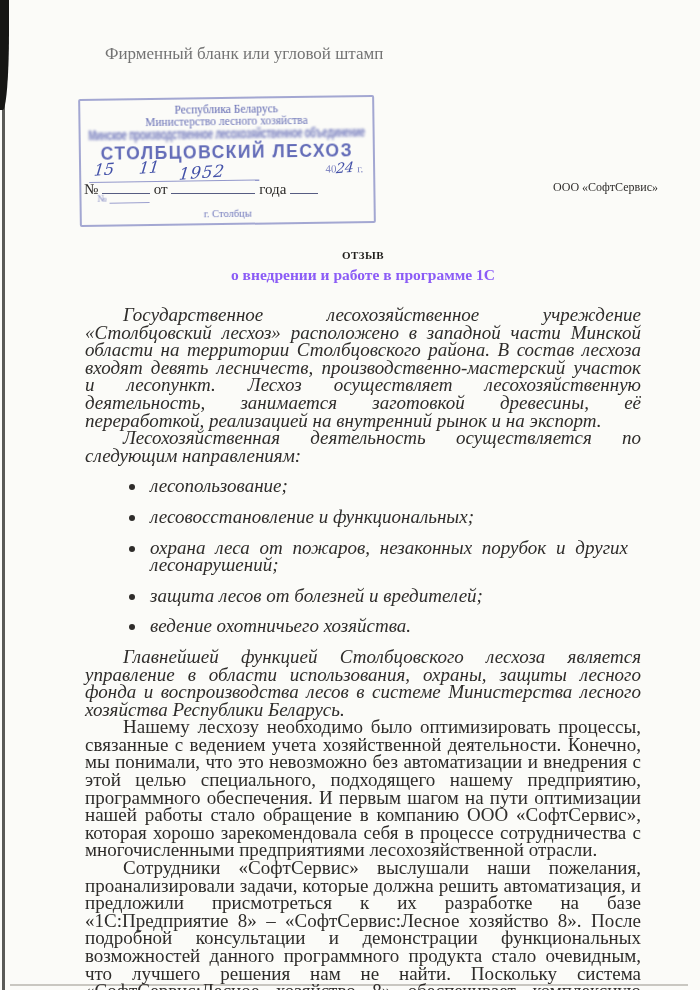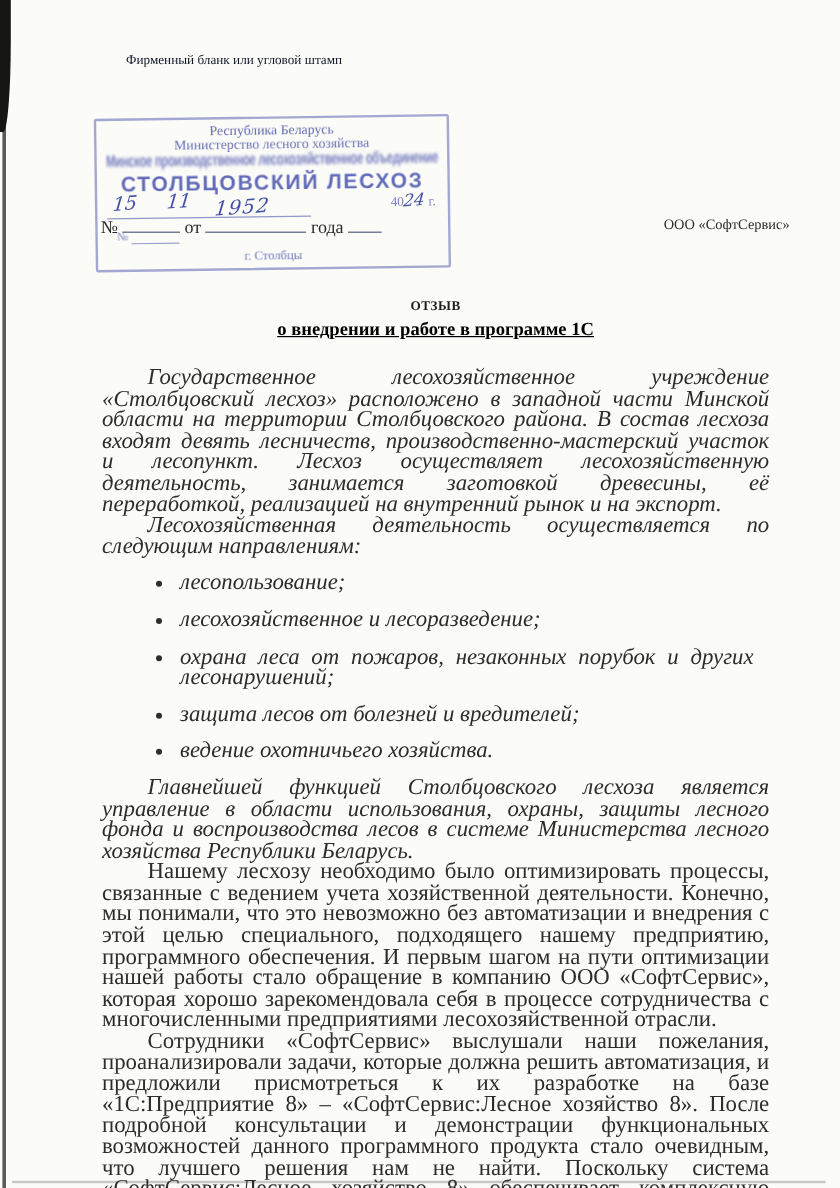--- a/index.html
+++ b/index.html
@@ -5,21 +5,21 @@
   html,body{margin:0;padding:0;background:#e8e8e6;}
   .scan{
     position:relative;width:700px;height:990px;background:#fbfbf8;
     overflow:hidden;font-family:"Liberation Serif",serif;color:#2e2c2a;
   }
   
   .edge-left{position:absolute;left:2px;top:0;width:3px;height:990px;background:#242422;opacity:.75;}
   .edge-corner{position:absolute;left:0;top:0;width:9px;height:110px;background:#161614;border-radius:0 0 70% 0;}
   .edge-bottom{position:absolute;left:10px;right:12px;bottom:4px;height:2px;background:#c9c7c1;}
 
-  .header-note{position:absolute;left:105px;top:44px;font-size:11px;color:#0f172a;text-align:right;}
+  .header-note{position:absolute;left:105px;top:44px;font-size:17px;color:#737373;text-align:right;}
 
   
   .stamp{
     position:absolute;left:79px;top:97px;width:292px;height:124px;
     border:2px solid rgba(91,99,178,.55);border-radius:2px;
     transform:rotate(-.8deg);color:#5b63b2;text-align:center;z-index:1;
   }
   .stamp .s-country{margin-top:4px;font-size:11.5px;color:rgba(79,88,170,.9);filter:blur(.3px);}
   .stamp .s-ministry{font-size:11.5px;color:rgba(79,88,170,.85);filter:blur(.4px);}
   .stamp .s-assoc{
@@ -51,21 +51,21 @@
   
   .numline{position:absolute;left:84px;top:180px;z-index:2;font-size:15px;color:#2b2927;}
   .numline .blank{display:inline-block;border-bottom:1.2px solid #565c82;height:13px;vertical-align:baseline;}
   .b1{width:48px;} .b2{width:84px;} .b3{width:28px;}
 
   .recipient{position:absolute;right:42px;top:180px;font-size:12px;color:#2e2c2a;}
 
   
   .title-block{position:absolute;left:85px;top:249px;width:556px;text-align:center;z-index:2;}
   .title-block .t1{font-weight:bold;font-size:11px;color:#201e1c;letter-spacing:.4px;}
-  .title-block .t2{font-weight:bold;font-size:15.5px;color:#000000;margin-top:5px;text-decoration:underline;}
+  .title-block .t2{font-weight:bold;font-size:15.5px;color:#8b5cf6;margin-top:5px;}
 
   .body-block{
     position:absolute;left:85px;top:306px;width:556px;z-index:2;
     font-size:19px;line-height:17.6px;text-align:justify;color:#2e2c2a;
   }
   .body-block p{margin:0;text-indent:38px;}
   .it{font-style:italic;}
   ul.bullets{margin:0;padding:0 0 0 49px;list-style:disc;font-style:italic;}
   ul.bullets li{margin:13px;padding-left:3px;font-style:italic;}
   .last-stretch{text-align-last:justify;}
@@ -110,21 +110,21 @@
   <div class="title-block">
     <div class="t1">ОТЗЫВ</div>
     <div class="t2">о внедрении и работе в программе 1С</div>
   </div>
 
   <div class="body-block">
     <p class="it">Государственное лесохозяйственное учреждение «Столбцовский лесхоз» расположено в западной части Минской области на территории Столбцовского района. В состав лесхоза входят девять лесничеств, производственно-мастерский участок и лесопункт. Лесхоз осуществляет лесохозяйственную деятельность, занимается заготовкой древесины, её переработкой, реализацией на внутренний рынок и на экспорт.</p>
     <p class="it">Лесохозяйственная деятельность осуществляется по следующим направлениям:</p>
     <ul class="bullets">
       <li>лесопользование;</li>
-      <li>лесохозяйственное и лесоразведение;</li>
+      <li>лесовосстановление и функциональных;</li>
       <li>охрана леса от пожаров, незаконных порубок и других лесонарушений;</li>
       <li>защита лесов от болезней и вредителей;</li>
       <li>ведение охотничьего хозяйства.</li>
     </ul>
     <p class="it">Главнейшей функцией Столбцовского лесхоза является управление в области использования, охраны, защиты лесного фонда и воспроизводства лесов в системе Министерства лесного хозяйства Республики Беларусь.</p>
     <p>Нашему лесхозу необходимо было оптимизировать процессы, связанные с ведением учета хозяйственной деятельности. Конечно, мы понимали, что это невозможно без автоматизации и внедрения с этой целью специального, подходящего нашему предприятию, программного обеспечения. И первым шагом на пути оптимизации нашей работы стало обращение в компанию ООО «СофтСервис», которая хорошо зарекомендовала себя в процессе сотрудничества с многочисленными предприятиями лесохозяйственной отрасли.</p>
     <p>Сотрудники «СофтСервис» выслушали наши пожелания, проанализировали задачи, которые должна решить автоматизация, и предложили присмотреться к их разработке на базе «1С:Предприятие 8» – «СофтСервис:Лесное хозяйство 8». После подробной консультации и демонстрации функциональных возможностей данного программного продукта стало очевидным, что лучшего решения нам не найти. Поскольку система «СофтСервис:Лесное хозяйство 8» обеспечивает комплексную автоматизацию учета в государственных лесохозяйственных учреждениях и производственных лесохозяйственных объединениях с учетом специфики деятельности таких организаций и в соответствии с требованиями областного ПЛХО и Министерства лесного хозяйства Республики Беларусь.</p>
     <p class="last-stretch">Так, например, с помощью функционала «СофтСервис:Лесное хозяйство 8»</p>
   </div>
 

